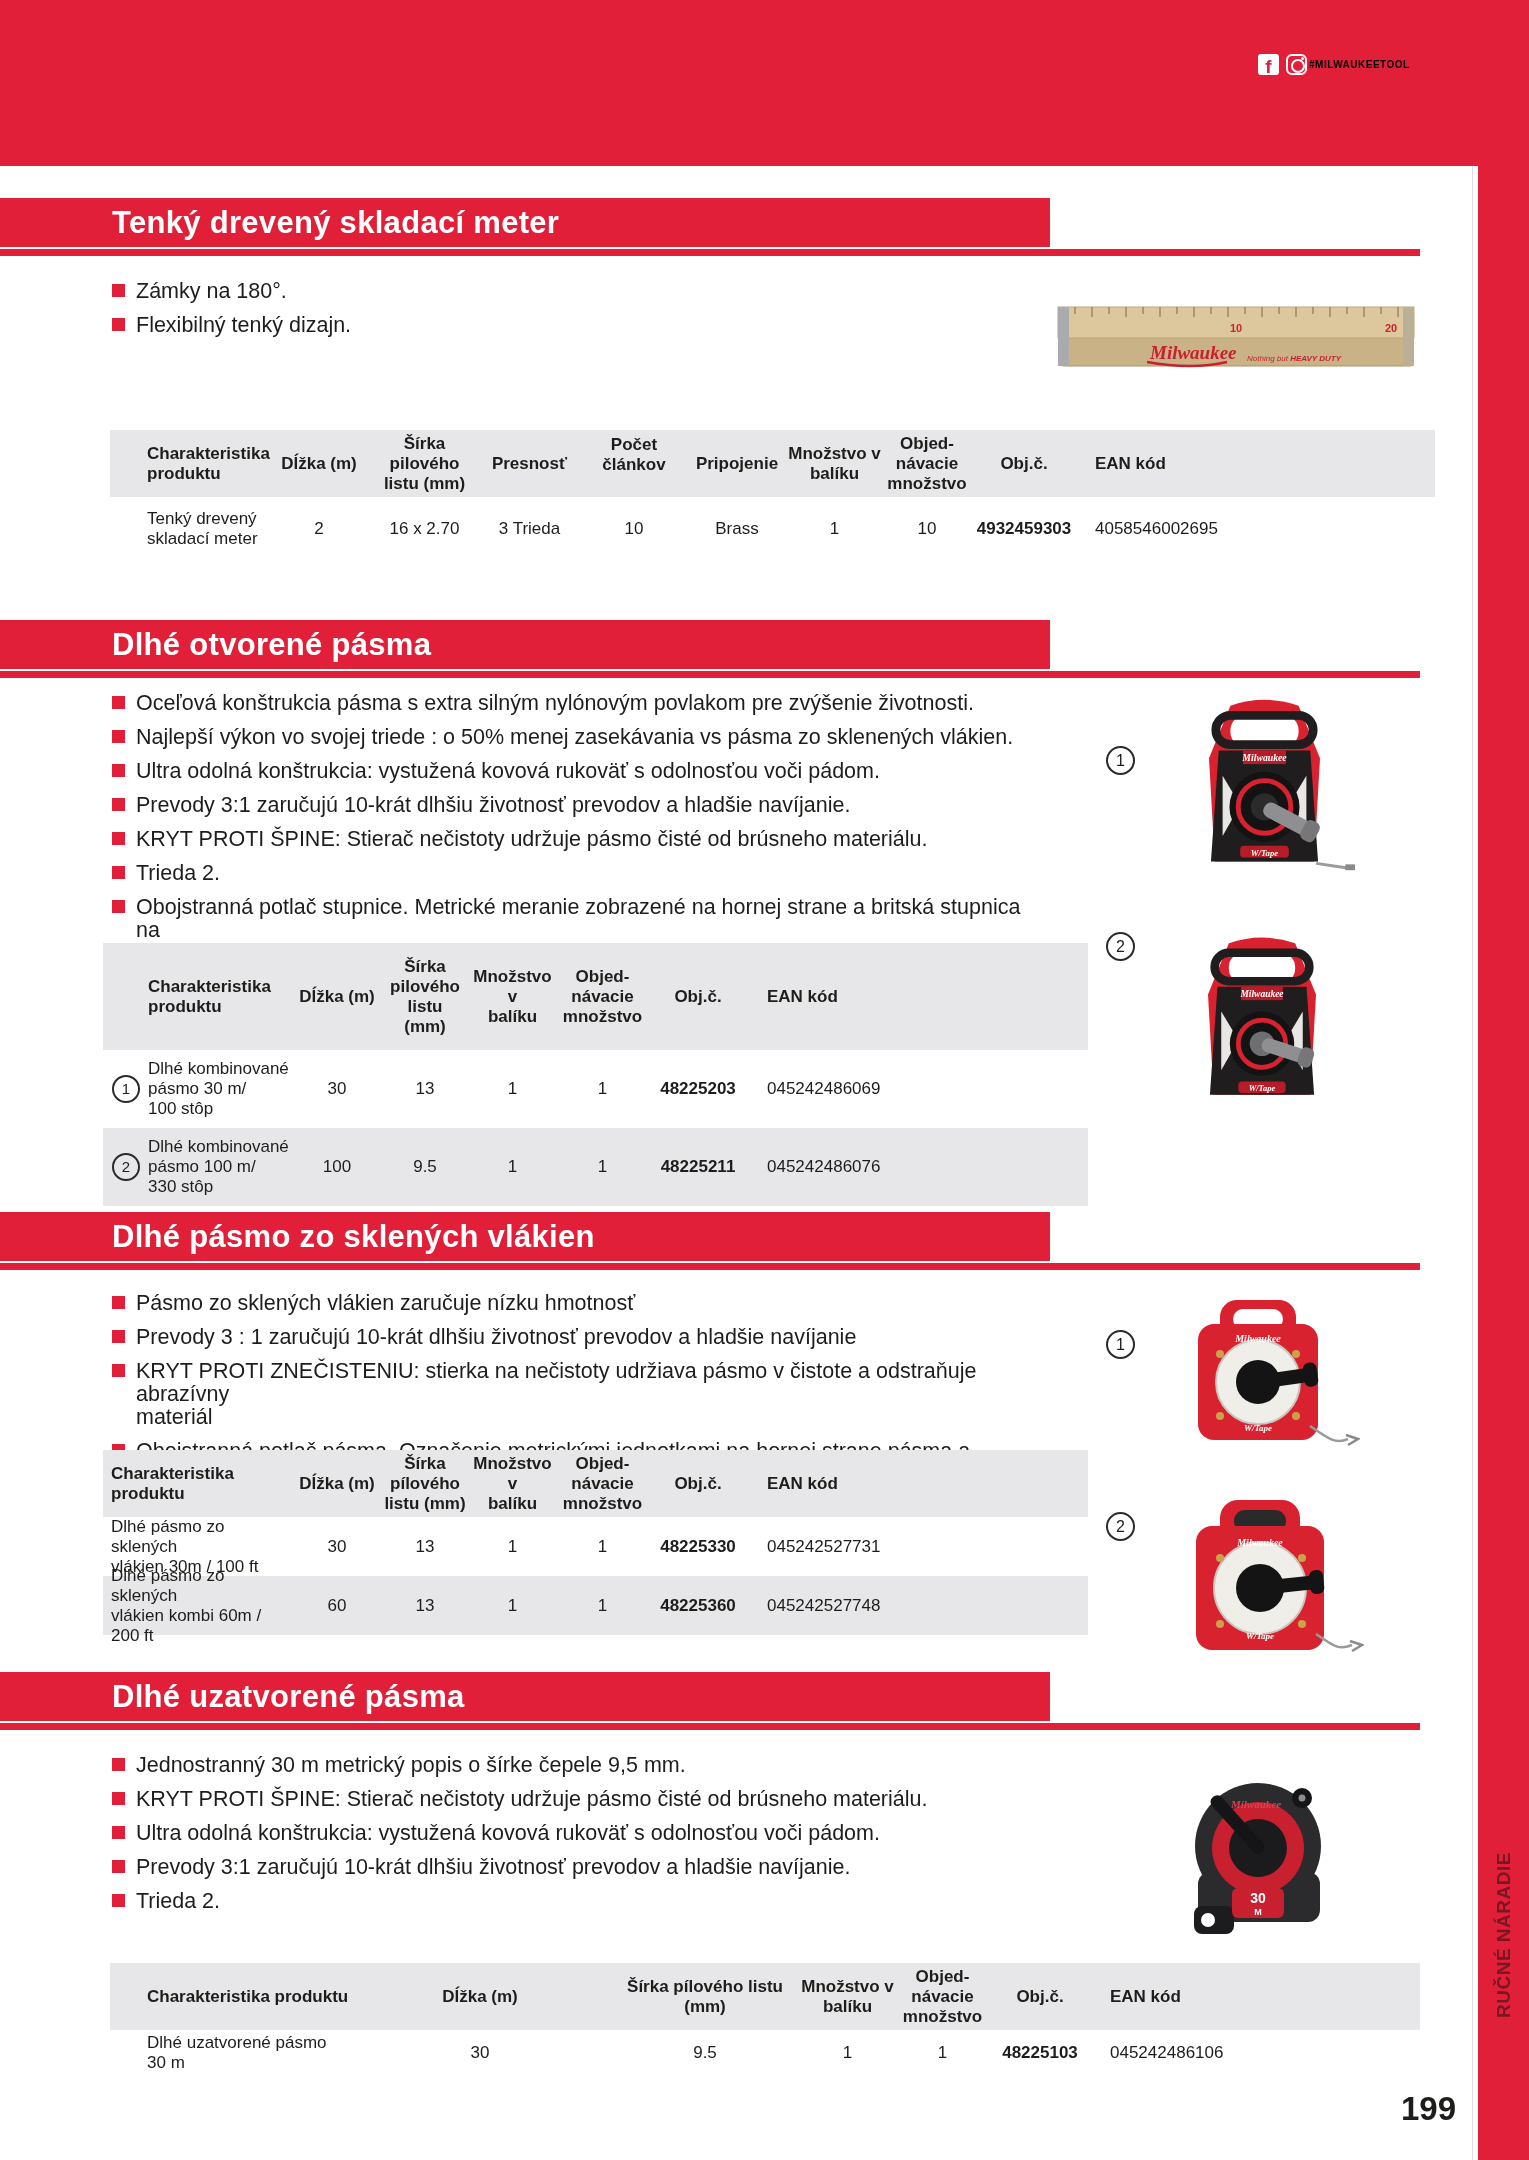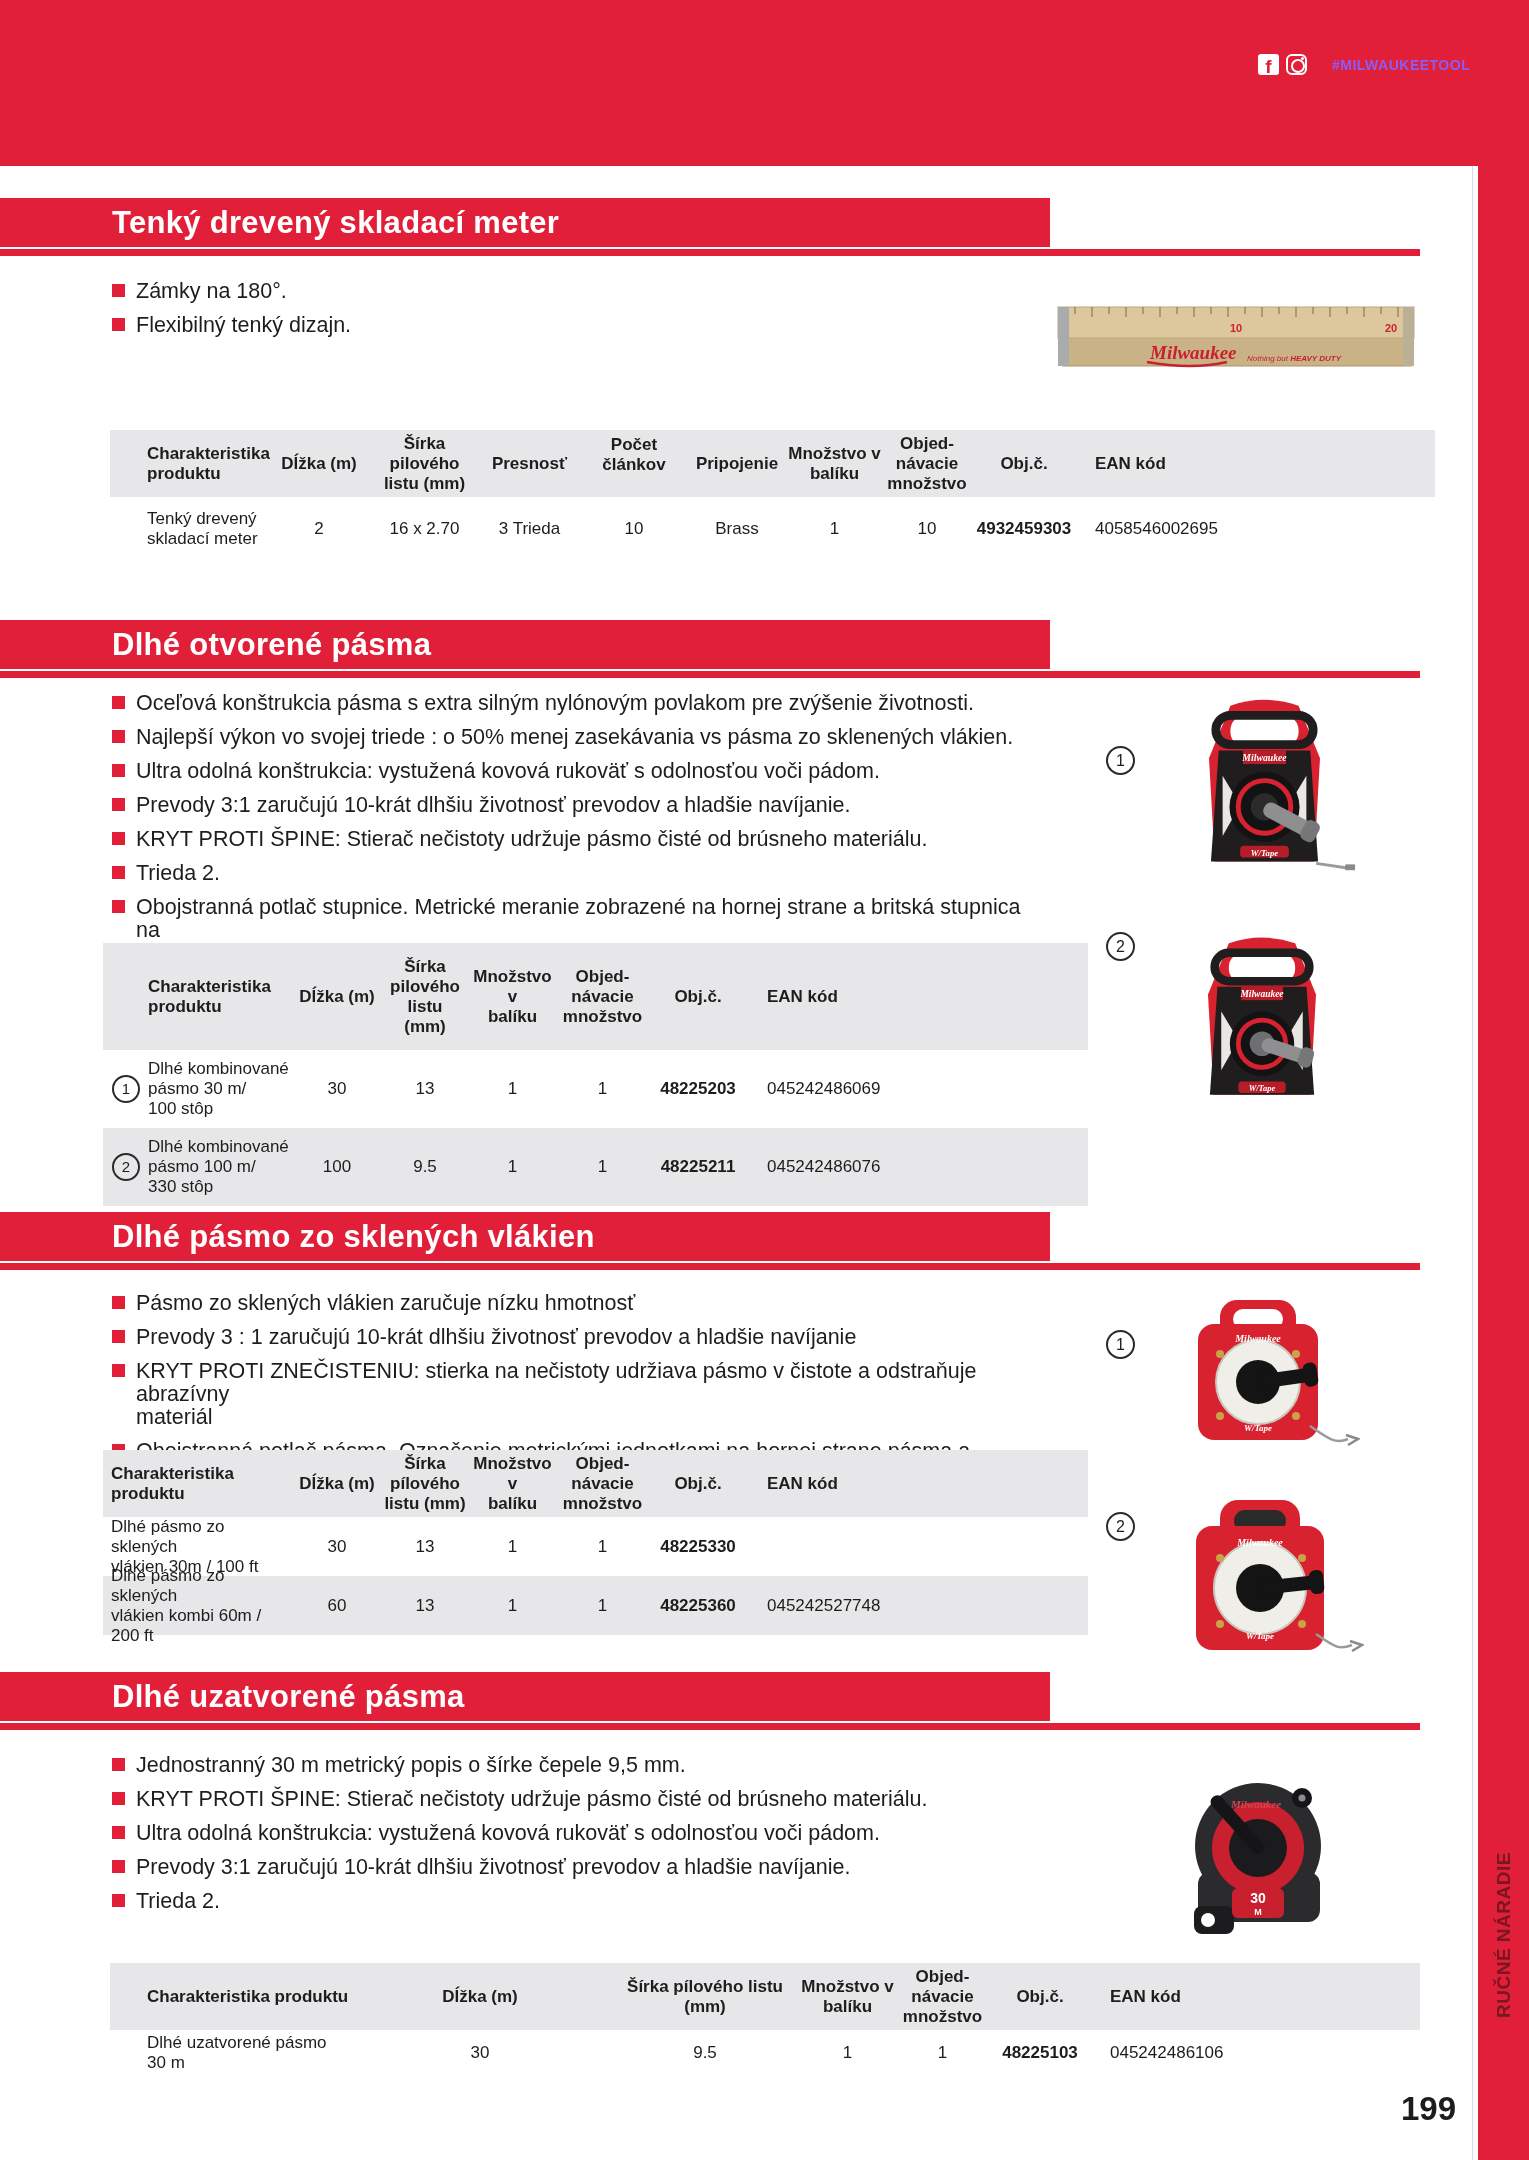--- a/index.html
+++ b/index.html
@@ -16,21 +16,21 @@
   .top-band{position:absolute;left:0;top:0;width:1529px;height:166px;background:var(--red);}
   .right-band{position:absolute;left:1478px;top:0;width:51px;height:2160px;background:var(--red);}
   .right-band-shadow{position:absolute;left:1472px;top:166px;width:1px;height:1994px;background:#dcdcde;}
 
   .social-row{position:absolute;top:54px;left:1258px;display:flex;align-items:center;}
   .fb-icon{width:21px;height:21px;background:#fff;border-radius:3px;display:flex;align-items:flex-end;
            justify-content:center;color:var(--red);font-weight:bold;font-size:19px;line-height:17px;overflow:hidden;}
   .ig-icon{width:21px;height:21px;border:2.5px solid #fff;border-radius:6px;box-sizing:border-box;position:relative;margin-left:7px;}
   .ig-icon:before{content:"";position:absolute;left:3px;top:3px;width:10px;height:10px;border:2px solid #fff;border-radius:50%;}
   .ig-icon:after{content:"";position:absolute;right:1px;top:1px;width:3px;height:3px;background:#fff;border-radius:50%;}
-  .hashtag{color:#8b5cf6;font-weight:bold;font-size:14px;letter-spacing:.5px;margin-left:25px;}
+  .hashtag{color:#000000;font-weight:bold;font-size:10px;letter-spacing:.5px;margin-left:2px;}
   .site-title{position:absolute;top:90px;left:900px;width:520px;text-align:right;color:#fff;
               font-weight:bold;font-size:35px;letter-spacing:.3px;}
 
   
   .sec-band{position:absolute;left:0;width:1050px;height:49px;background:var(--red);color:#fff;
             display:flex;align-items:center;padding-left:112px;box-sizing:border-box;}
   .sec-band h2{margin:0;font-size:31px;font-weight:bold;letter-spacing:.3px;}
   .sec-line{position:absolute;left:0;width:1420px;height:7px;background:var(--red);}
   #sec1-band{top:198px;} #sec1-line{top:249px;}
   #sec2-band{top:620px;} #sec2-line{top:671px;}
@@ -369,20 +369,21 @@
         <div class="cell left" style="width: 341px; height: 67px; padding-left: 20px;">EAN kód</div>
       </div>
       <div class="trow">
         <div class="cell left" style="width: 190px; height: 59px; padding-left: 8px; position: relative;">Dlhé pásmo zo sklených
 vlákien 30m / 100 ft</div>
         <div class="cell" style="width: 88px; height: 59px;">30</div>
         <div class="cell" style="width: 88px; height: 59px;">13</div>
         <div class="cell" style="width: 87px; height: 59px;">1</div>
         <div class="cell" style="width: 93px; height: 59px;">1</div>
         <div class="cell bold" style="width: 98px; height: 59px;">48225330</div>
+        <div class="cell left" style="width: 341px; height: 59px; padding-left: 20px;">045242527731</div>
       </div>
       <div class="trow alt">
         <div class="cell left" style="width: 190px; height: 59px; padding-left: 8px; position: relative;">Dlhé pásmo zo sklených
 vlákien kombi 60m / 200 ft</div>
         <div class="cell" style="width: 88px; height: 59px;">60</div>
         <div class="cell" style="width: 88px; height: 59px;">13</div>
         <div class="cell" style="width: 87px; height: 59px;">1</div>
         <div class="cell" style="width: 93px; height: 59px;">1</div>
         <div class="cell bold" style="width: 98px; height: 59px;">48225360</div>
         <div class="cell left" style="width: 341px; height: 59px; padding-left: 20px;">045242527748</div>

